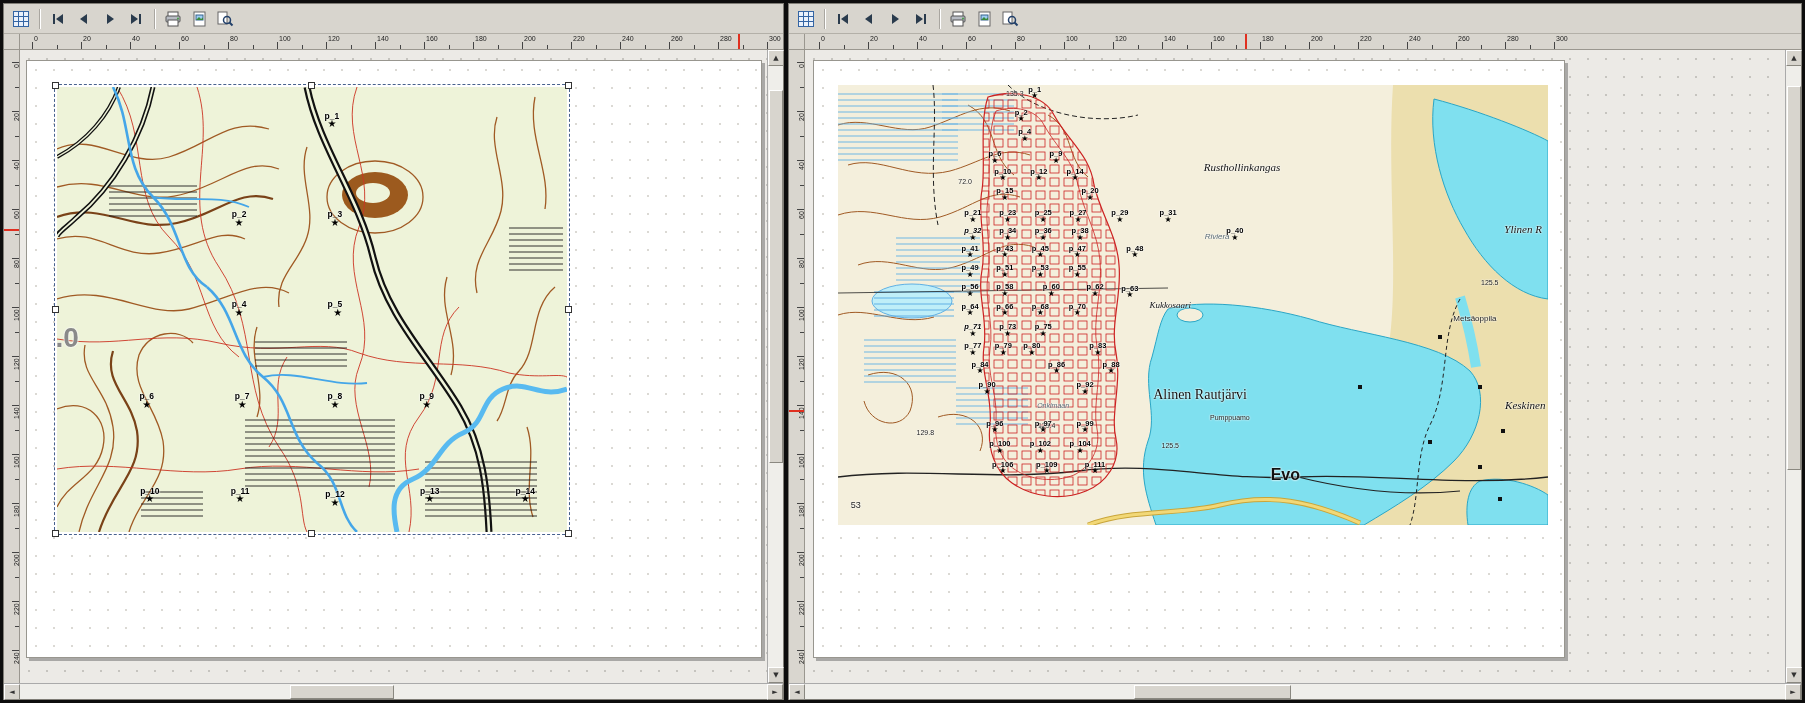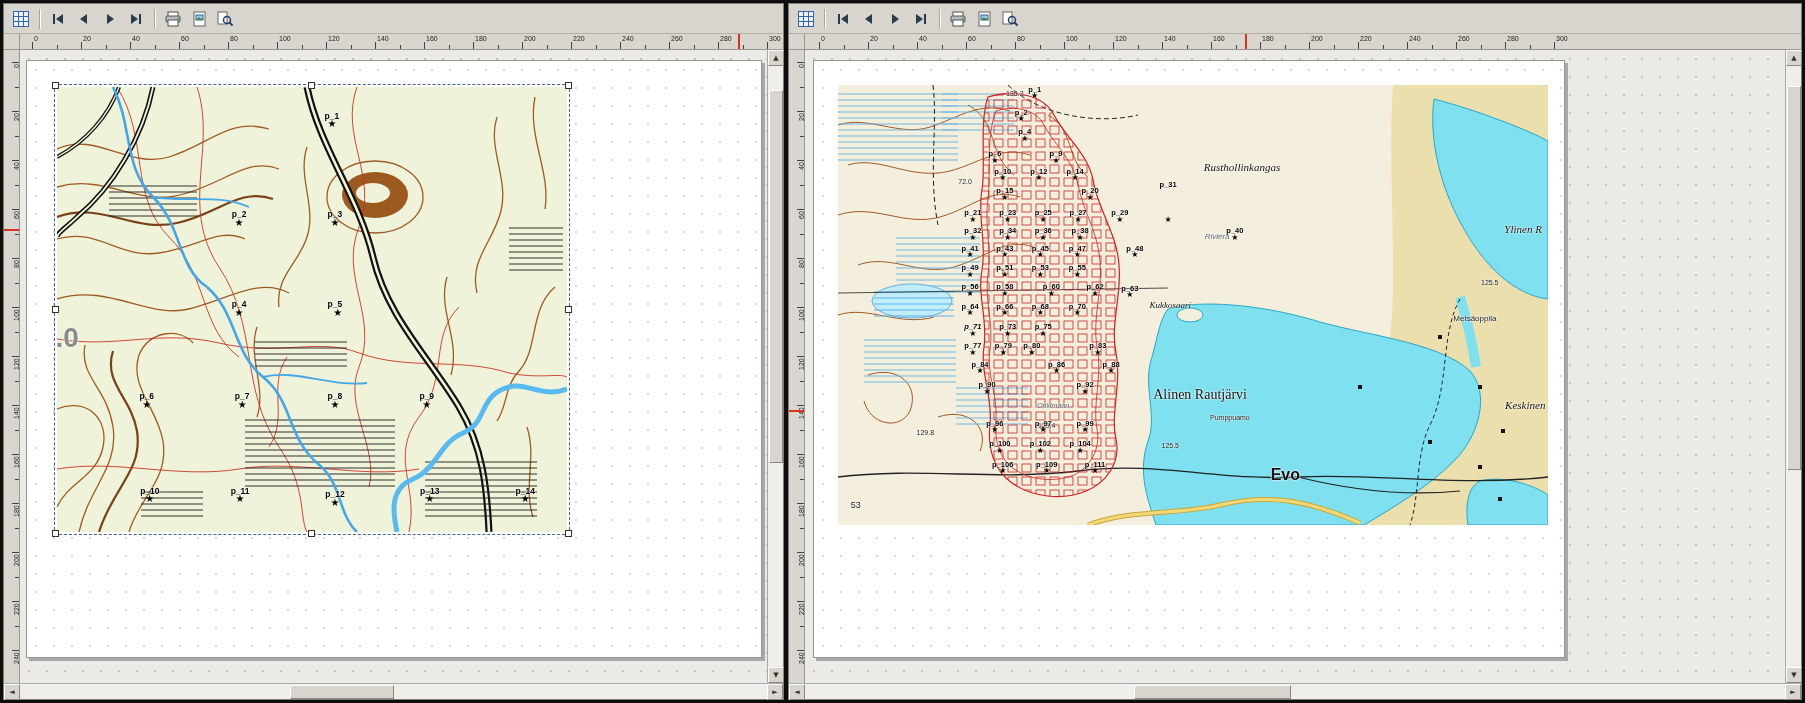--- a/index.html
+++ b/index.html
@@ -688,25 +688,25 @@
                 <span class="pt-star">★</span>
               </div>
               <div class="map-point" style="left: 33.8%; top: 31.4%;">
                 <span class="pt-label">p_27</span>
                 <span class="pt-star">★</span>
               </div>
               <div class="map-point" style="left: 39.7%; top: 31.4%;">
                 <span class="pt-label">p_29</span>
                 <span class="pt-star">★</span>
               </div>
-              <div class="map-point" style="left: 46.5%; top: 31.4%; gap: 28px;">
+              <div class="map-point" style="left: 46.5%; top: 31.4%;">
                 <span class="pt-label">p_31</span>
                 <span class="pt-star">★</span>
               </div>
-              <div class="map-point" style="left: 19%; top: 35.5%;">
+              <div class="map-point" style="left: 19%; top: 35.5%; font-style: italic;">
                 <span class="pt-label">p_32</span>
                 <span class="pt-star">★</span>
               </div>
               <div class="map-point" style="left: 23.9%; top: 35.5%;">
                 <span class="pt-label">p_34</span>
                 <span class="pt-star">★</span>
               </div>
               <div class="map-point" style="left: 28.9%; top: 35.5%;">
                 <span class="pt-label">p_36</span>
                 <span class="pt-star">★</span>

